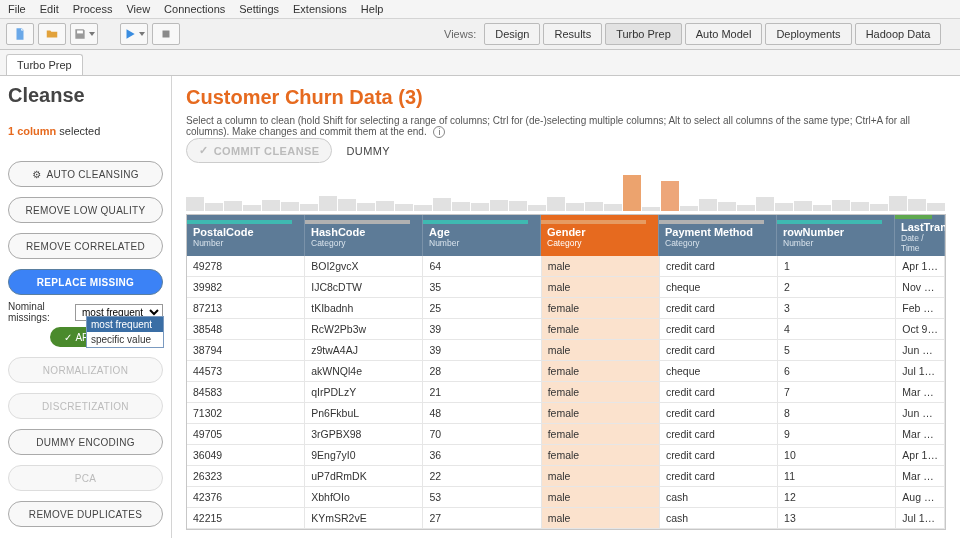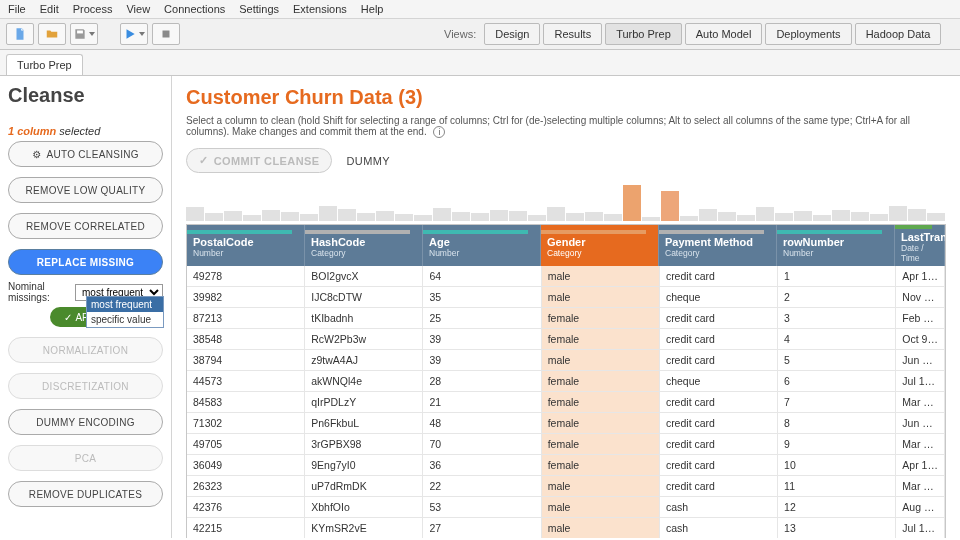--- a/index.html
+++ b/index.html
@@ -11,37 +11,37 @@
   .tool-btn svg { width:14px; height:14px; }
   .tool-btn .tri { display:inline-block; margin-left:2px; border-left:3px solid transparent; border-right:3px solid transparent; border-top:4px solid #777; }
   .view-label { margin-left: 260px; margin-right:8px; color:#666; font-size:11px; }
   .view-btn { border:1px solid #bbb; padding:4px 10px; font-size:11px; background:#f3f3f3; border-radius:2px; margin-right:3px; }
   .view-btn.active { background:#e2e2e2; }
   .tabbar { padding:4px 6px 0; background:#f5f5f5; border-bottom:1px solid #c7c7c7; }
   .tab { display:inline-block; padding:4px 10px; border:1px solid #c7c7c7; border-bottom:none; background:#fff; border-radius:3px 3px 0 0; font-size:11px; }
   .main { display:flex; height: calc(540px - 78px); }
   .left { width:172px; padding:8px; border-right:1px solid #d4d4d4; background:#fff; }
   .cleanse-title { font-size:20px; font-weight:bold; color:#444; margin-bottom:18px; }
-  .col-selected { font-size:11px; margin-bottom:4px;font-style:italic; }
+  .col-selected { font-size:11px; margin-bottom:24px; }
   .col-selected b { color:#e66a1f; font-weight:bold; }
   .op-btn { display:flex; align-items:center; justify-content:center; width:100%; height:26px; font-size:10px; border:1px solid #aaa; border-radius:14px; background:#f8f8f8; margin-bottom:10px; letter-spacing:.3px; color:#444; }
   .op-btn.disabled { color:#bbb; border-color:#ddd; }
   .op-btn.active { background:#3b82f6; color:#fff; border-color:#5a7fa0; font-weight:bold; }
   .op-btn .gear { margin-right:5px; }
   .replace-cfg { margin-top:-4px; margin-bottom:10px; }
   .replace-cfg .row1 { display:flex; align-items:center; gap:7px; font-size:10px; position:relative; }
   .replace-cfg select { flex:1; font-size:10px; border:1px solid #999; background:#fff; padding:1px 2px; }
   .dropdown-open { position:absolute; left:78px; top:15px; z-index:10; border:1px solid #7a9ac0; background:#fff; font-size:10px; width:78px; }
   .dropdown-open div { padding:2px 4px; }
   .dropdown-open .opt-selected { background:#3a6ea5; color:#fff; }
   .apply-btn { margin-top:4px; display:flex; align-items:center; justify-content:center; width:72px; height:20px; font-size:10px; background:#4a8a2c; color:#fff; border-radius:10px; margin-left:auto; margin-right:auto; }
   .apply-btn .check { margin-right:3px; }
   .right { flex:1; padding:10px 14px 0 14px; overflow:hidden; }
   .page-title { font-size:20px; color:#e66a1f; font-weight:bold; margin-bottom:6px; }
-  .hint { font-size:10px; color:#555; margin-bottom:10px; }
+  .hint { font-size:10px; color:#555; }
   .hint .info-icon { display:inline-flex; width:12px; height:12px; border:1px solid #888; border-radius:50%; align-items:center; justify-content:center; font-size:9px; color:#666; margin-left:4px; }
   .action-row { display:flex; align-items:center; gap:14px; margin-bottom:12px; }
   .commit-btn { display:flex; align-items:center; padding:5px 12px; border:1px solid #ccc; border-radius:14px; background:#f4f4f4; color:#bbb; font-size:11px; font-weight:bold; letter-spacing:.4px; }
   .commit-btn .check { margin-right:5px; }
   .cancel-link { font-size:11px; letter-spacing:.4px; color:#444; }
   .sparklines { height:36px; display:flex; align-items:flex-end; gap:1px; padding-left:0; margin-bottom:3px; }
   .spark { width:18px; background:#e1e1e1; }
   .spark.hi1 { background:#eca36e; }
   .spark.hi2 { background:#eda67a; }
   .table-wrap { border:1px solid #c7c7c7; overflow:hidden; }

